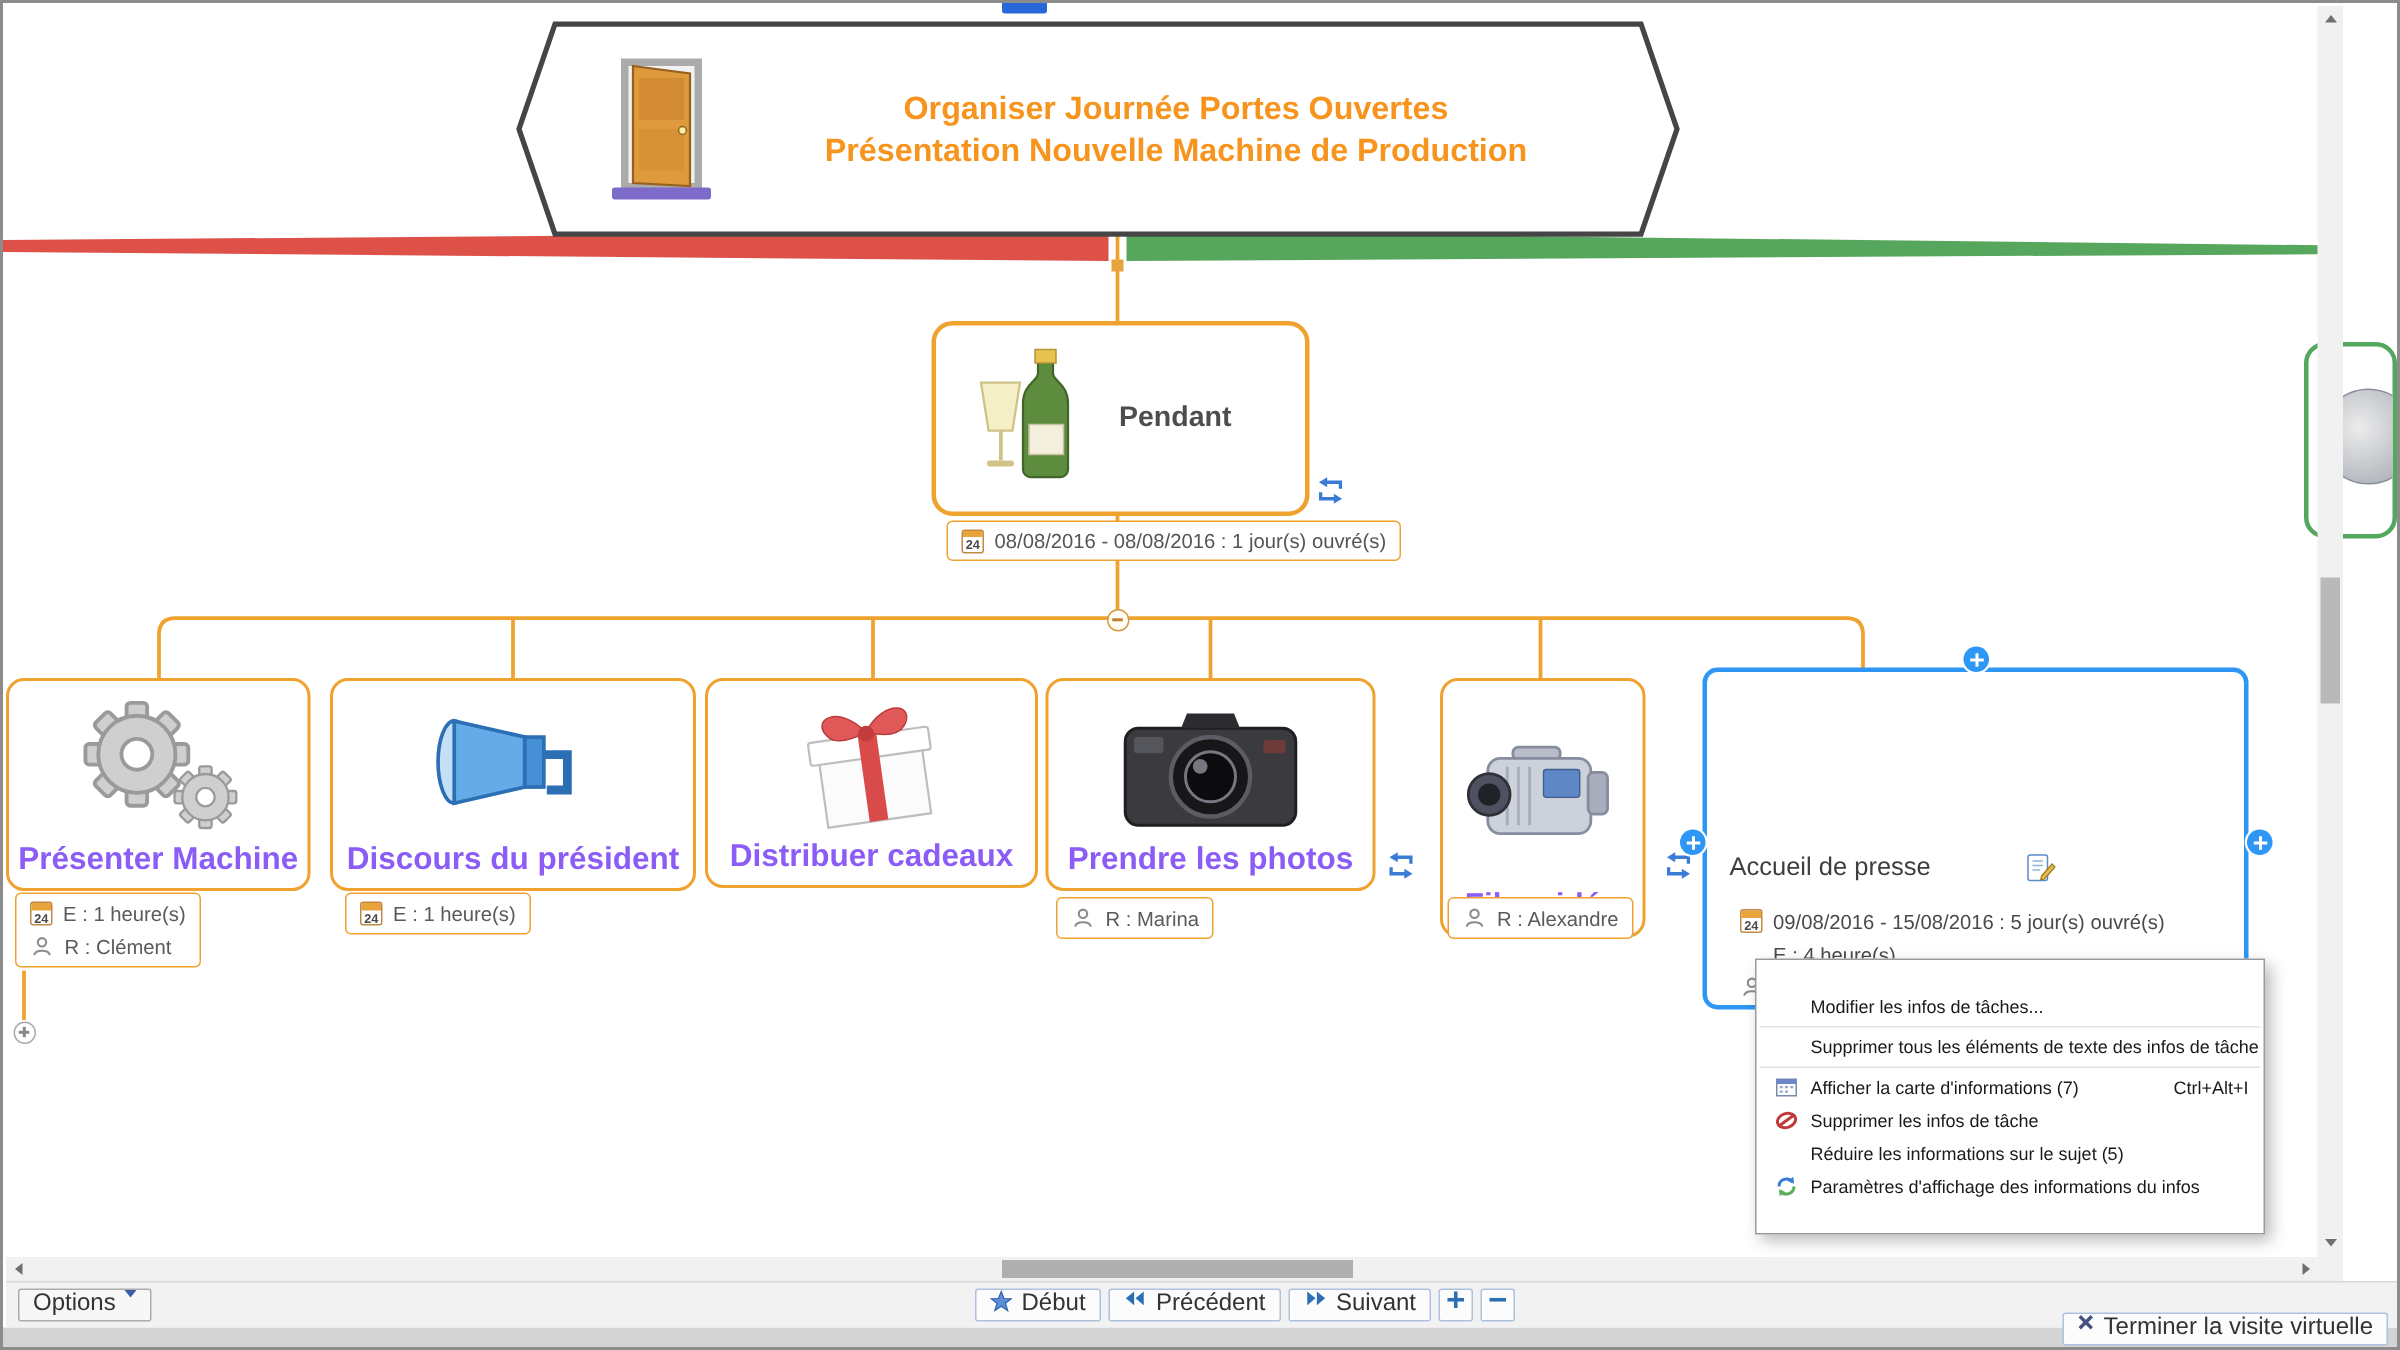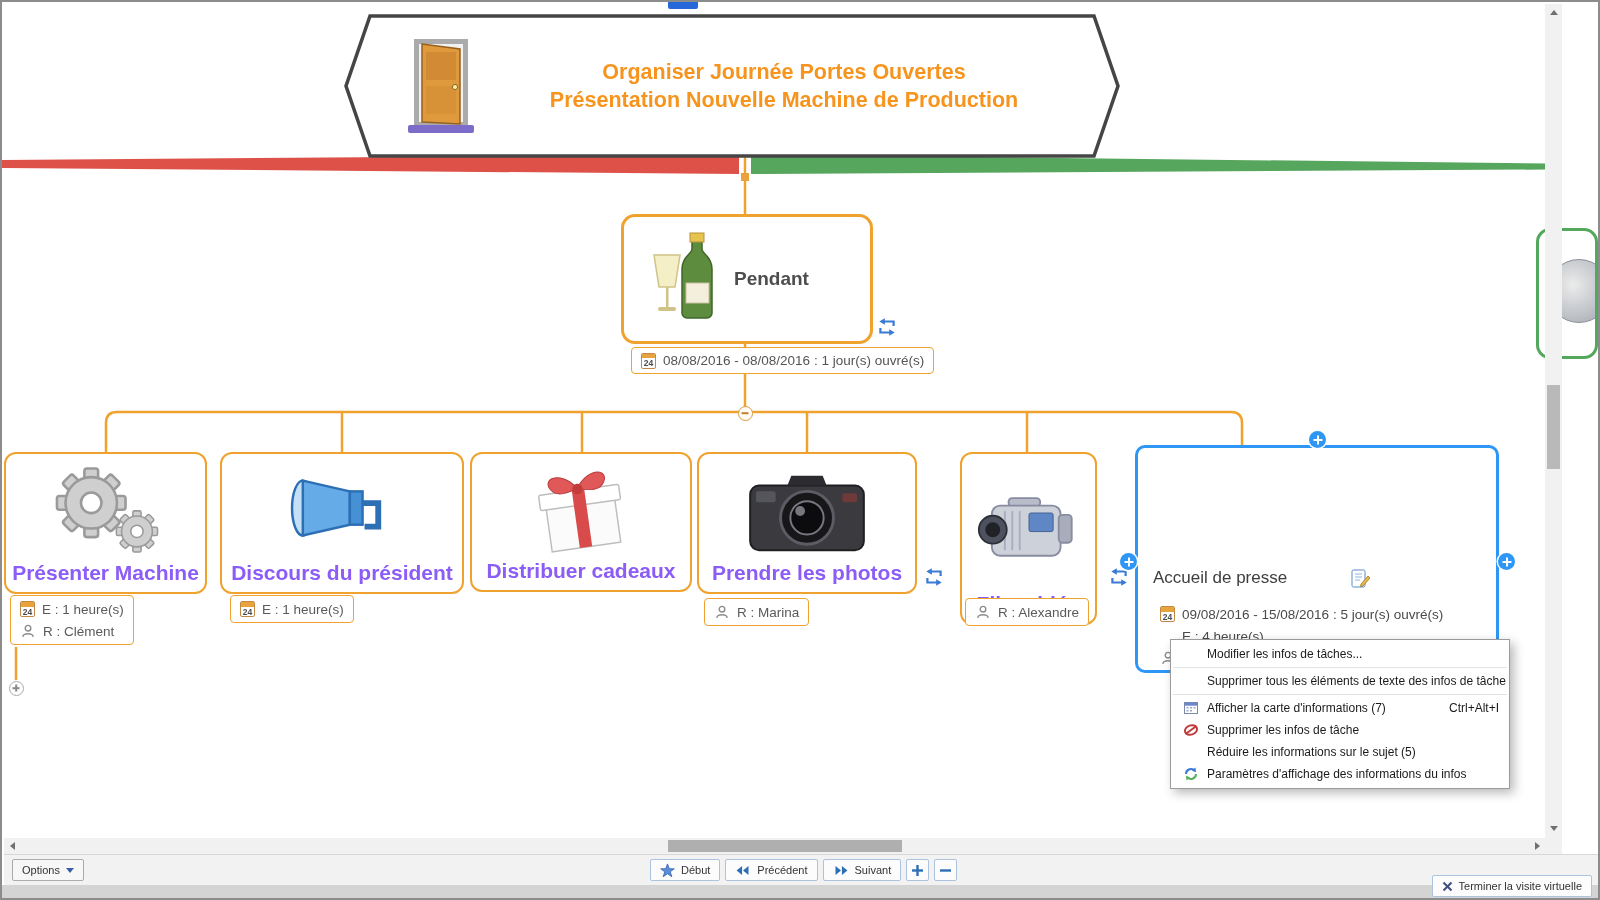--- a/index.html
+++ b/index.html
@@ -28,45 +28,45 @@
   .handle{position:absolute;width:17px;height:17px;border-radius:50%;background:#2E96F5;box-shadow:0 0 0 1.5px #fff;z-index:4}
   .handle::before,.handle::after{content:"";position:absolute;background:#fff;left:50%;top:50%}
   .handle::before{width:9px;height:2px;transform:translate(-50%,-50%)}
   .handle::after{width:2px;height:9px;transform:translate(-50%,-50%)}
   .collapse{position:absolute;width:15px;height:15px;border-radius:50%;background:#FFFDF6;border:1.5px solid #D89A3E;z-index:3}
   .collapse::before{content:"";position:absolute;width:7px;height:1.6px;background:#C08030;left:50%;top:50%;transform:translate(-50%,-50%)}
   .expand{position:absolute;width:15px;height:15px;border-radius:50%;background:#fff;border:1.5px solid #ABABAB;z-index:3}
   .expand::before{content:"";position:absolute;width:7px;height:1.6px;background:#8A8A8A;left:50%;top:50%;transform:translate(-50%,-50%)}
   .expand::after{content:"";position:absolute;width:1.6px;height:7px;background:#8A8A8A;left:50%;top:50%;transform:translate(-50%,-50%)}
   
-  .menu{position:absolute;left:1168px;top:637px;width:340px;background:#fff;border:1px solid #9B9B9B;box-shadow:4px 4px 10px rgba(0,0,0,.28);z-index:10;padding:3px 0}
+  .menu{position:absolute;left:1168px;top:637px;width:340px;background:#fff;border:1px solid #9B9B9B;box-shadow:4px 4px 10px rgba(0,0,0,.28);z-index:10;padding:20px 0}
   .mi{display:flex;align-items:center;height:22px;padding:0 10px 0 8px;font-size:12px;color:#1A1A1A;white-space:nowrap}
   .mic{width:24px;display:flex;justify-content:center;align-items:center;margin-right:4px;flex:0 0 auto}
   .mlbl{flex:1}
   .msc{margin-left:24px}
   .msep{height:1px;background:#E2E2E2;margin:2px 2px}
   
   .vscroll{position:absolute;left:1543px;top:2px;width:17px;height:850px;background:#F1F1F1;z-index:6}
   .hscroll{position:absolute;left:2px;top:836px;width:1541px;height:16px;background:#F1F1F1;z-index:6}
   .sbtn{position:absolute;display:flex;align-items:center;justify-content:center}
   .thumbv{position:absolute;left:2px;width:13px;background:#B9B9B9}
   .thumbh{position:absolute;top:2px;height:12px;background:#AFAFAF}
   .tri-up{width:0;height:0;border-left:4px solid transparent;border-right:4px solid transparent;border-bottom:5px solid #707070}
   .tri-down{width:0;height:0;border-left:4px solid transparent;border-right:4px solid transparent;border-top:5px solid #707070}
   .tri-left{width:0;height:0;border-top:4px solid transparent;border-bottom:4px solid transparent;border-right:5px solid #707070}
   .tri-right{width:0;height:0;border-top:4px solid transparent;border-bottom:4px solid transparent;border-left:5px solid #707070}
   
   .toolbar{position:absolute;left:2px;top:852px;width:1594px;height:31px;background:#F2F2F2;border-top:1px solid #D8D8D8;z-index:7}
-  .tbtn{display:inline-flex;align-items:center;gap:6px;height:22px;padding:0 9px;border:1px solid #ADC2DC;background:#FCFCFC;border-radius:2px;font-size:11px;color:#333;white-space:nowrap}
+  .tbtn{display:inline-flex;align-items:flex-start;gap:6px;height:22px;padding:0 9px;border:1px solid #ADC2DC;background:#FCFCFC;border-radius:2px;font-size:16px;color:#333;white-space:nowrap}
   .optbtn{position:absolute;left:8px;top:4px;border-color:#ACACAC;background:#F7F7F7}
   .navgroup{position:absolute;left:646px;top:4px;display:flex;gap:5px;align-items:center}
   .caret{width:0;height:0;border-left:4px solid transparent;border-right:4px solid transparent;border-top:5px solid #3A5FA8}
   .frame-strip{position:absolute;left:0;top:883px;width:1596px;height:13px;background:#D4D4D4;z-index:5}
   .roottitle{font-weight:bold;font-size:21.5px;line-height:28px;color:#F7941D;text-align:center;white-space:nowrap}
-  .pendlabel{font-weight:bold;font-size:19px;color:#4D4D4D;margin-left:16px}
+  .pendlabel{font-weight:bold;font-size:19px;color:#4D4D4D;margin-left:28px}
 </style>
 </head>
 <body>
 
 <div class="app">
 
   <svg width="0" height="0" style="position:absolute" aria-hidden="true">
     <defs>
       <symbol id="i-person" viewBox="0 0 16 16">
         <circle cx="8" cy="5.2" r="2.8" fill="none" stroke="#8C8C8C" stroke-width="1.4"></circle>

